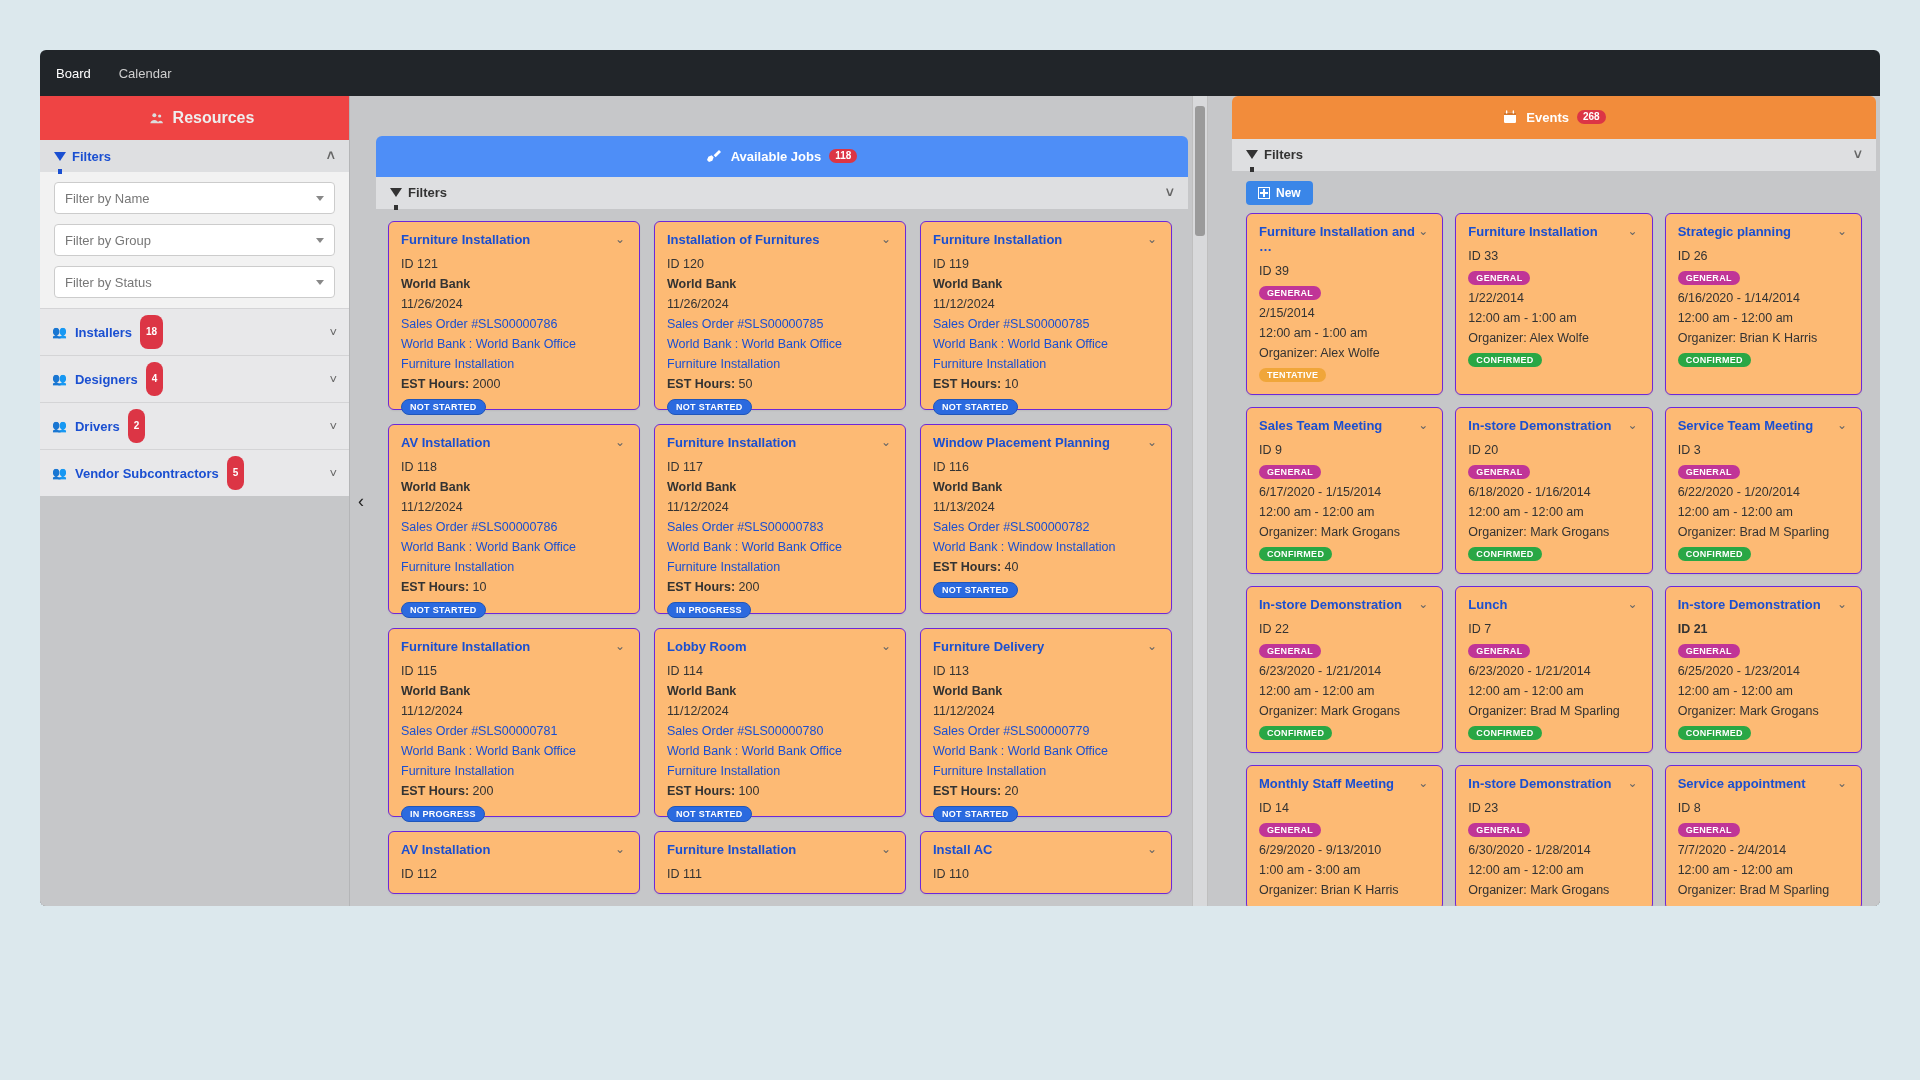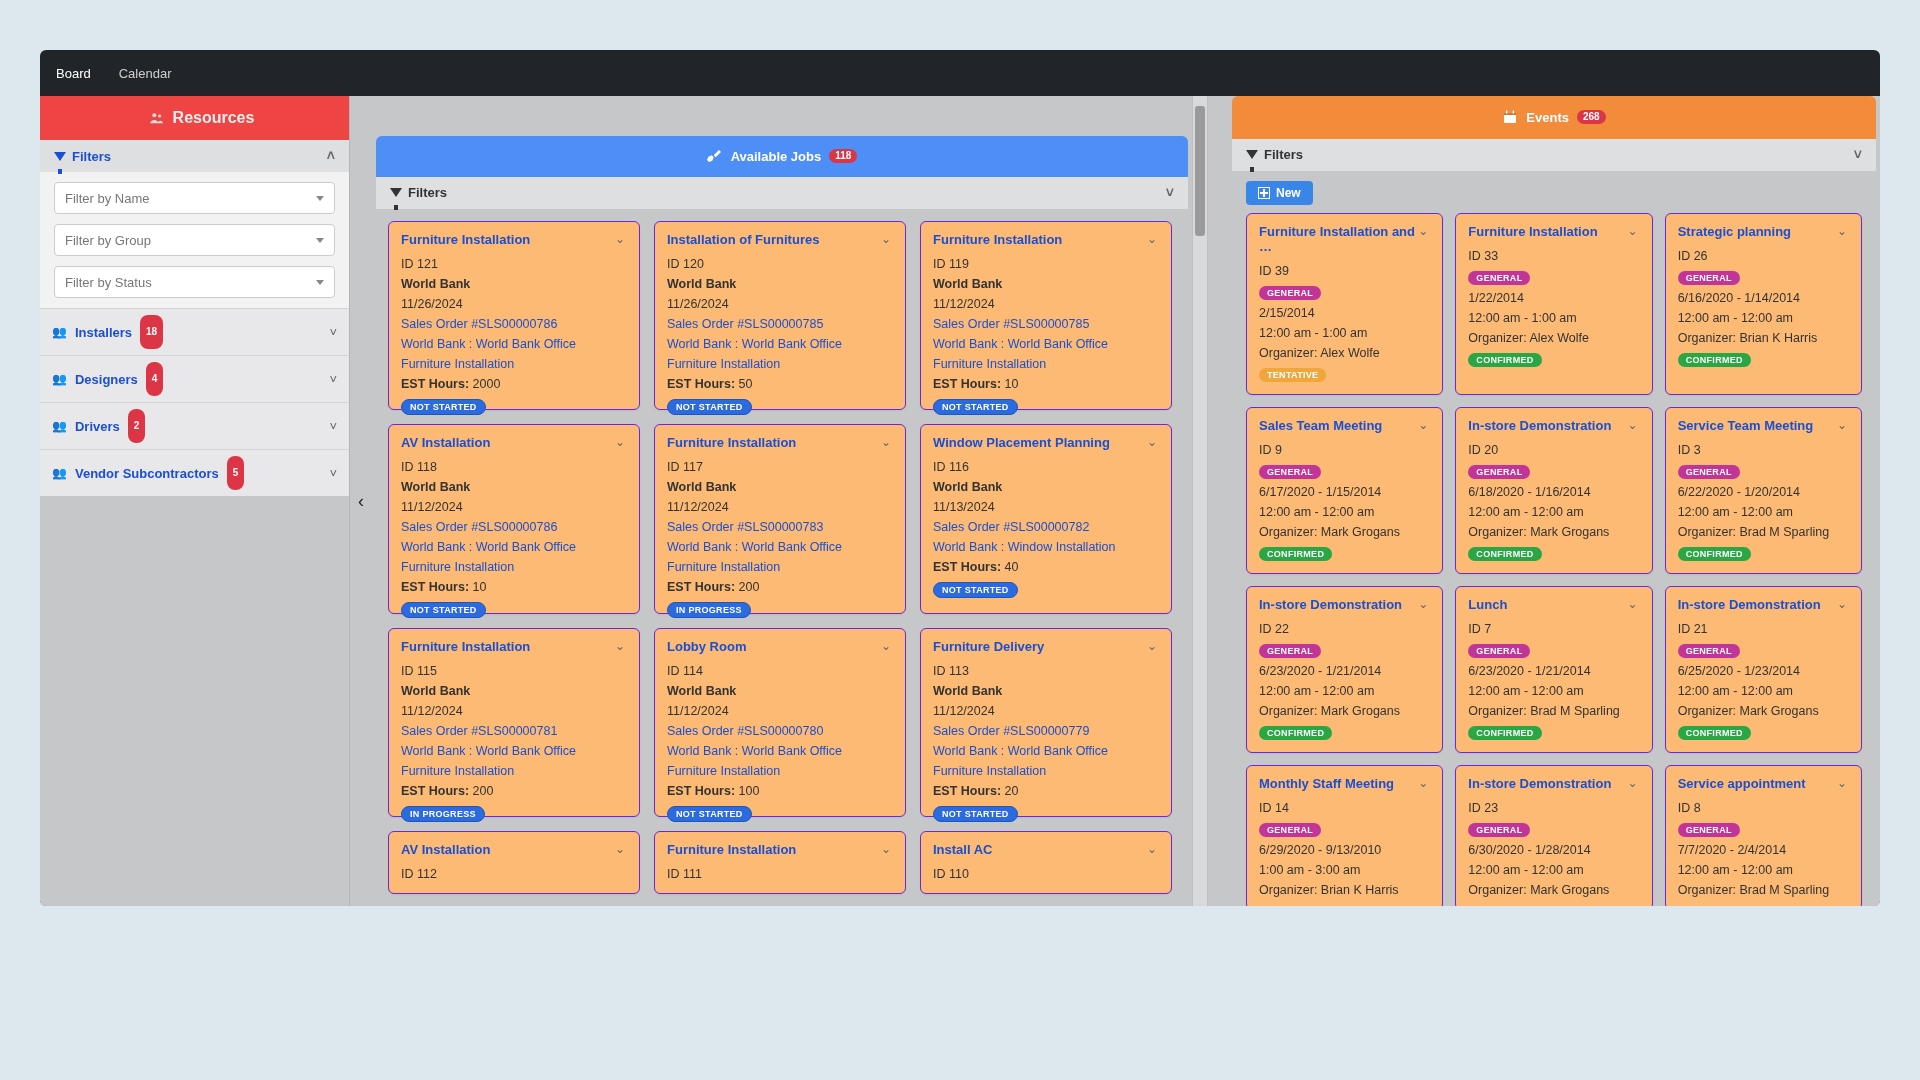--- a/index.html
+++ b/index.html
@@ -461,21 +461,21 @@
     <div class="card-line" style="margin-top:10px;">ID 7</div>
     <span class="pill magenta small">GENERAL</span>
     <div class="card-line">6/23/2020 - 1/21/2014</div>
     <div class="card-line">12:00 am - 12:00 am</div>
     <div class="card-line">Organizer: Brad M Sparling</div><span class="pill green small">CONFIRMED</span></div>
               <div class="card ev">
     <div class="card-title-row">
       <span class="card-title">In-store Demonstration</span>
       <span class="card-caret">⌄</span>
     </div>
-    <div class="card-line" style="margin-top:10px;">ID 21</div>
+    <div class="card-line" style="margin-top:10px;font-weight:bold;">ID 21</div>
     <span class="pill magenta small">GENERAL</span>
     <div class="card-line">6/25/2020 - 1/23/2014</div>
     <div class="card-line">12:00 am - 12:00 am</div>
     <div class="card-line">Organizer: Mark Grogans</div><span class="pill green small">CONFIRMED</span></div>
               <div class="card ev">
     <div class="card-title-row">
       <span class="card-title">Monthly Staff Meeting</span>
       <span class="card-caret">⌄</span>
     </div>
     <div class="card-line" style="margin-top:10px;">ID 14</div>

